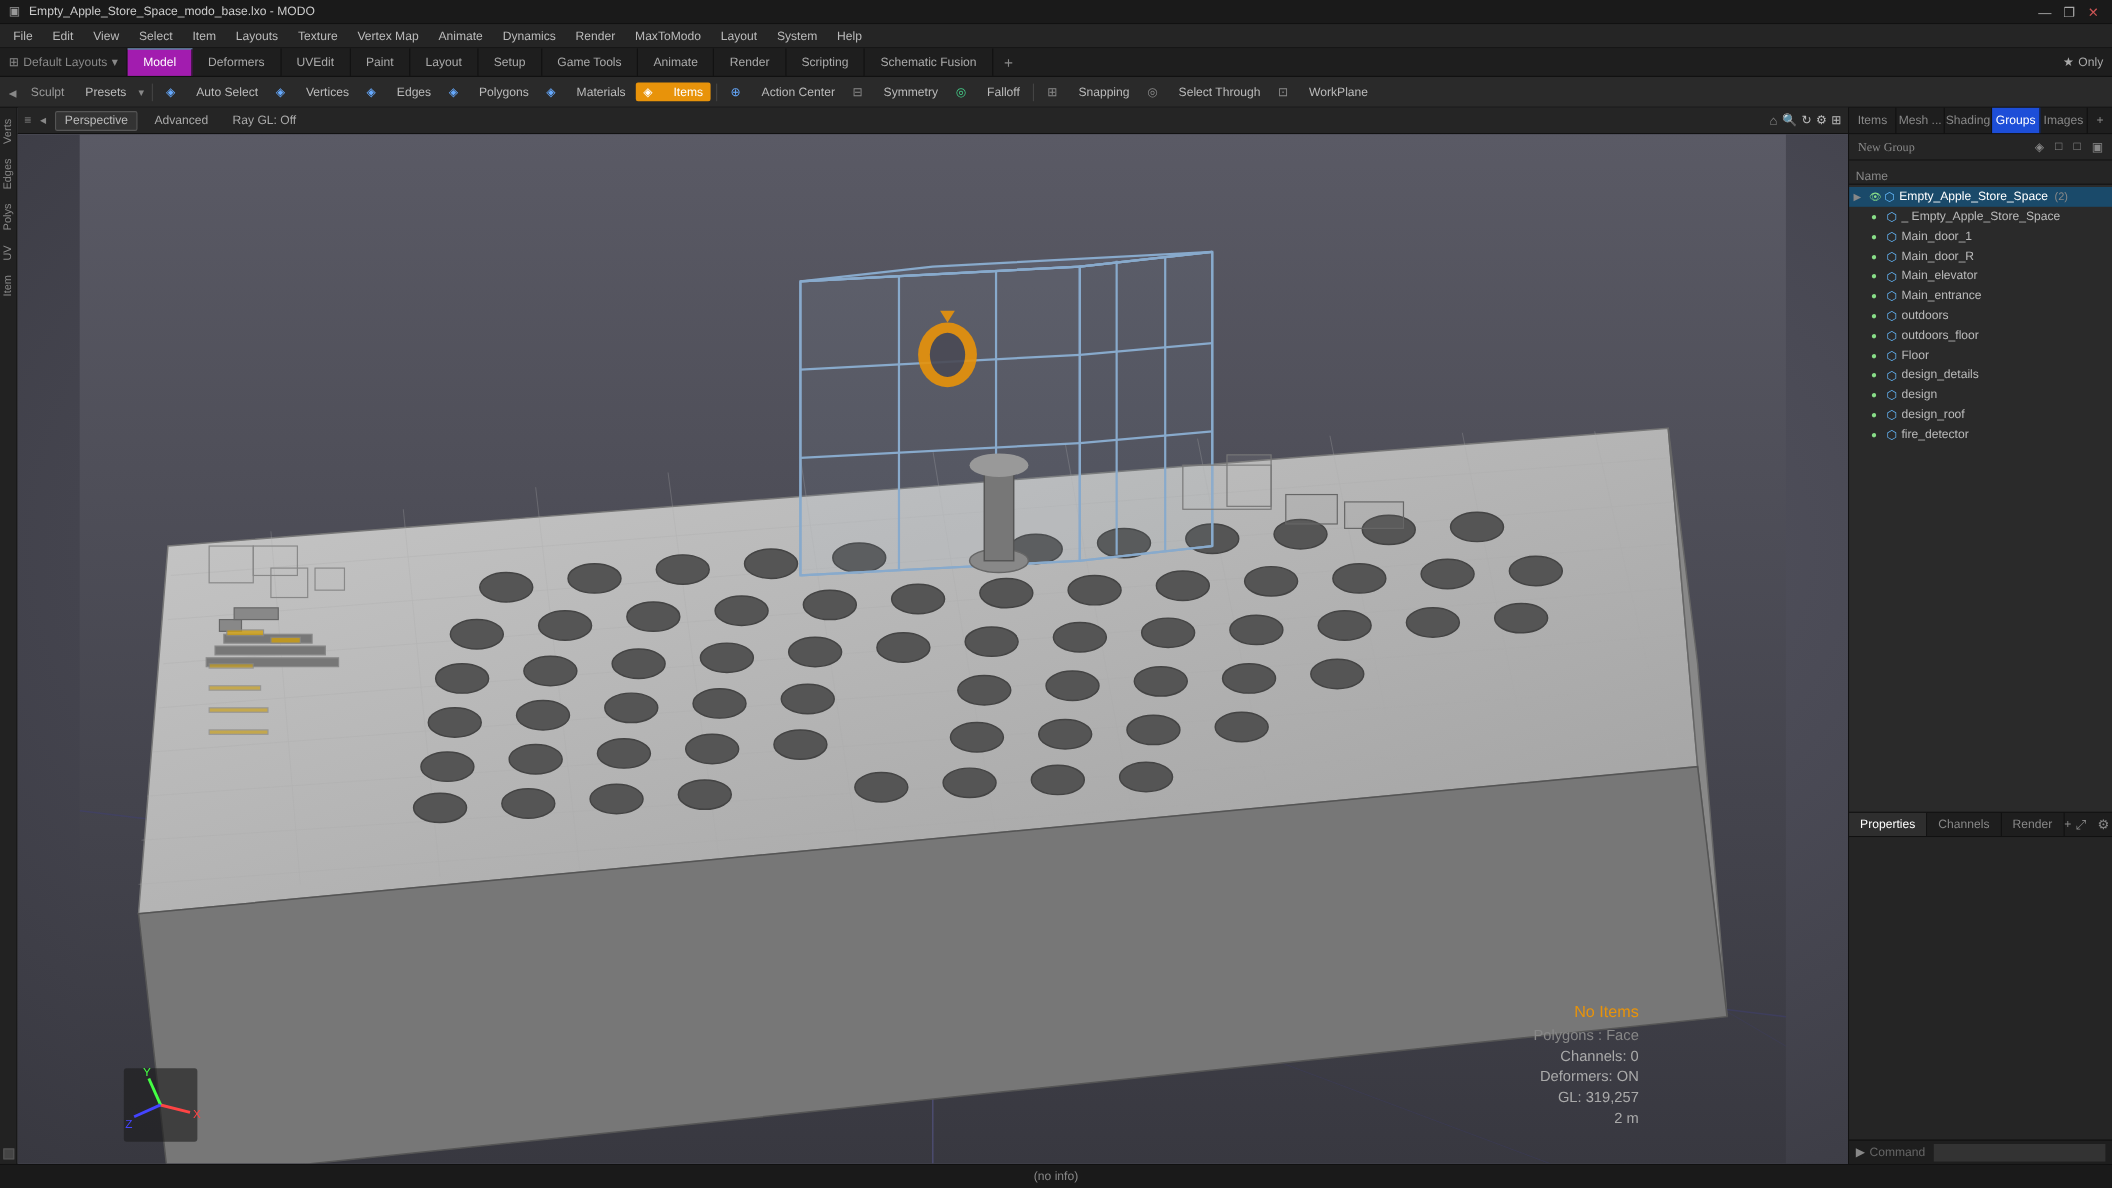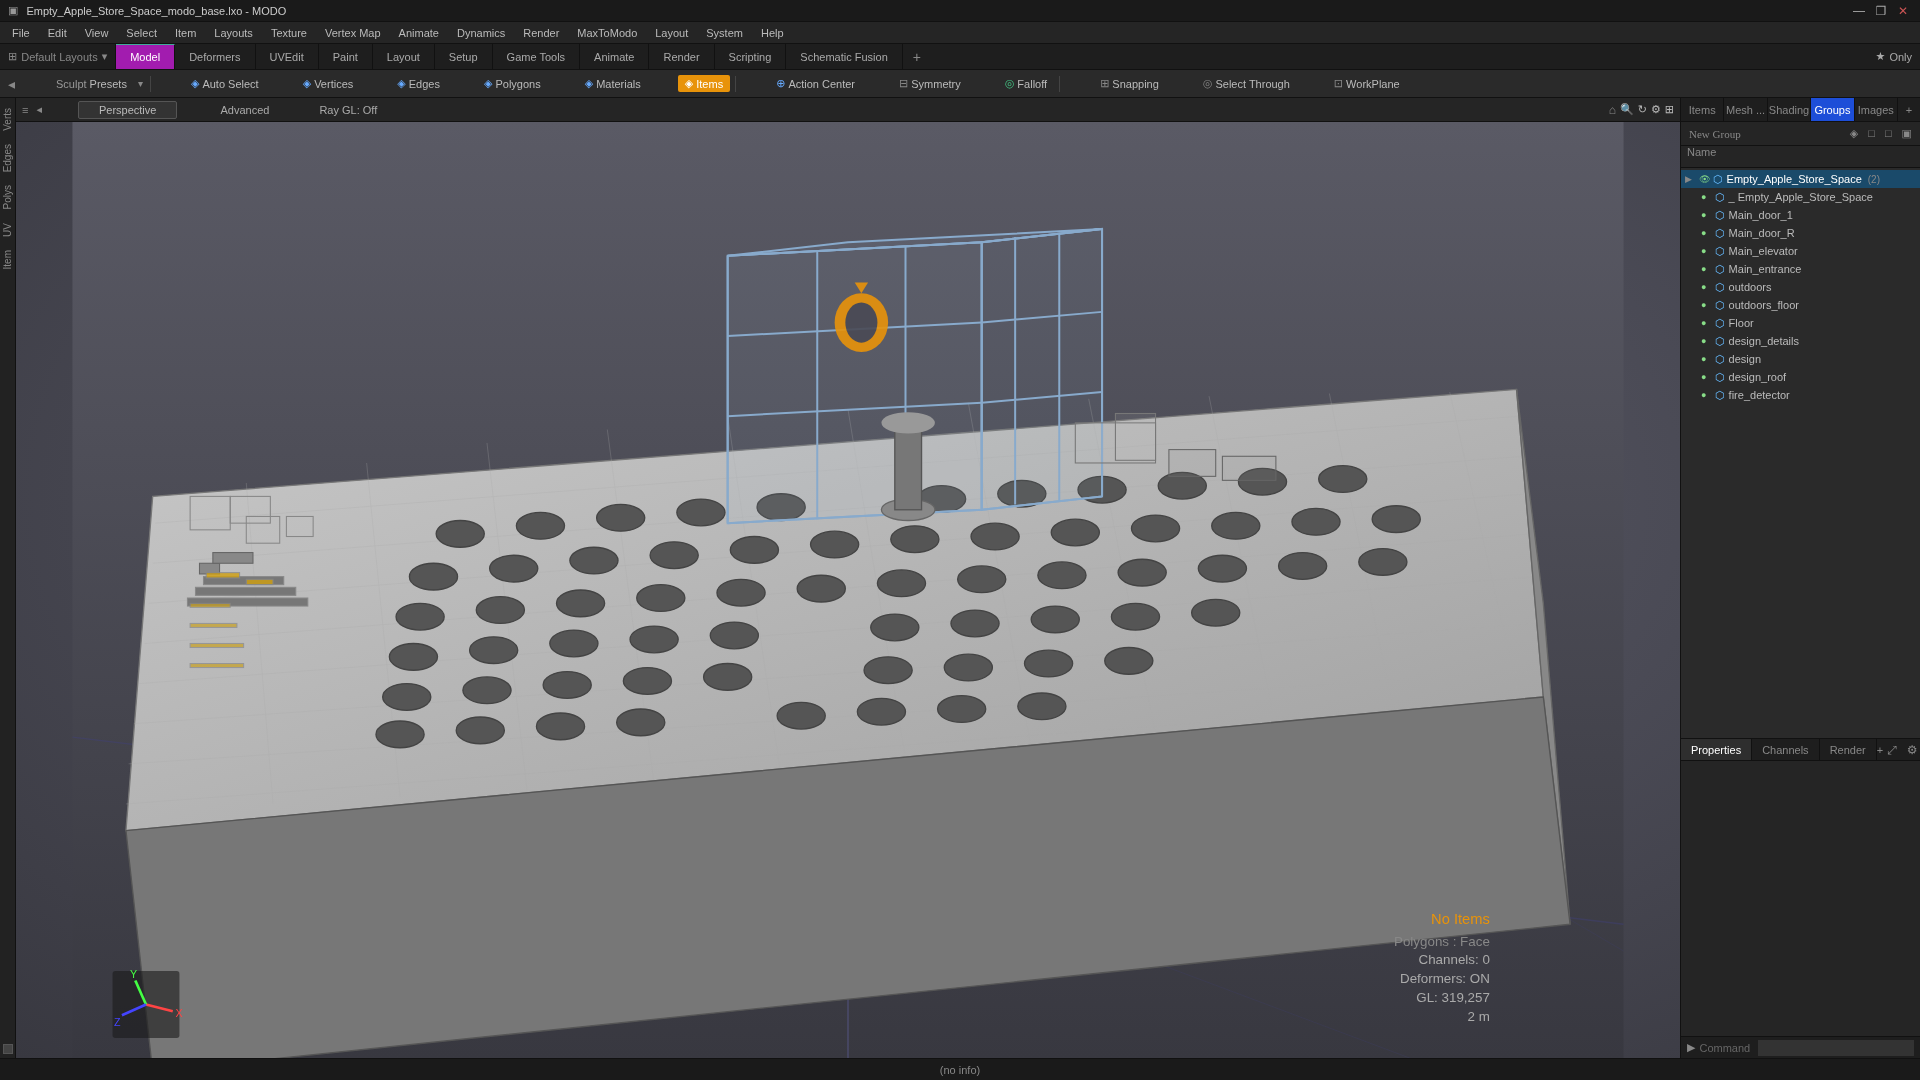--- a/index.html
+++ b/index.html
@@ -17,21 +17,21 @@
 
     
     #tabbar { height: 26px; background: #1e1e1e; display: flex; align-items: stretch; border-bottom: 1px solid #111; }
     .tab { padding: 0 14px; display: flex; align-items: center; cursor: pointer; color: #aaa; font-size: 11px; border-right: 1px solid #111; }
     .tab.active { background: #a21caf; color: #fff; border-top: 1px solid #4a9; }
     .tab-add { padding: 0 10px; display: flex; align-items: center; cursor: pointer; color: #888; font-size: 14px; }
     .tab-right { margin-left: auto; display: flex; align-items: center; padding-right: 8px; color: #aaa; font-size: 11px; gap: 4px; }
 
     
     #toolbar { height: 28px; background: #2a2a2a; display: flex; align-items: center; padding: 0 4px; border-bottom: 1px solid #111; gap: 2px; flex-wrap: nowrap; overflow: hidden; }
-    .tool-btn { padding: 2px 7px; cursor: pointer; color: #bbb; font-size: 11px; border-radius: 2px; display: flex; align-items: center; gap: 3px; white-space: nowrap; margin-left: 28px; }
+    .tool-btn { padding: 2px 7px; cursor: pointer; color: #bbb; font-size: 11px; border-radius: 2px; display: flex; align-items: center; gap: 19px; white-space: nowrap; }
     .tool-btn.active { background: #e8930a; color: #fff; }
     .tool-sep { width: 1px; height: 16px; background: #444; margin: 0 3px; }
 
     
     #main { display: flex; height: calc(1080px - 22px - 22px - 26px - 28px - 22px); }
 
     
     #left-sidebar { width: 16px; background: #222; border-right: 1px solid #111; display: flex; flex-direction: column; align-items: center; padding-top: 4px; gap: 1px; }
     .sidebar-tab { writing-mode: vertical-lr; transform: rotate(180deg); padding: 6px 2px; cursor: pointer; color: #888; font-size: 10px; }
 
@@ -45,21 +45,21 @@
     #statusbar { height: 22px; background: #1a1a1a; display: flex; align-items: center; padding: 0 8px; border-top: 1px solid #111; font-size: 11px; color: #888; justify-content: center; }
 
     
     #right-panel { width: 240px; background: #222; border-left: 1px solid #111; display: flex; flex-direction: column; }
     #right-panel-tabs { height: 24px; background: #1e1e1e; display: flex; align-items: stretch; border-bottom: 1px solid #111; }
     .rpanel-tab { flex: 1; display: flex; align-items: center; justify-content: center; cursor: pointer; color: #888; font-size: 11px; border-right: 1px solid #111; }
     .rpanel-tab.active { background: #1d4ed8; color: #fff; }
     .rpanel-tab-add { width: 22px; display: flex; align-items: center; justify-content: center; color: #888; cursor: pointer; }
     #right-panel-toolbar { height: 24px; background: #252525; display: flex; align-items: center; padding: 0 4px; gap: 2px; border-bottom: 1px solid #111; justify-content: space-between; }
     .rpt-btn { color: #888; cursor: pointer; font-size: 11px; padding: 2px 4px; font-family: Liberation Serif, serif; }
-    #right-panel-header { height: 22px; background: #252525; display: flex; align-items: flex-start; padding: 0 6px; border-bottom: 1px solid #111; }
+    #right-panel-header { height: 22px; background: #252525; display: flex; align-items: flex-end; padding: 0 6px; border-bottom: 1px solid #111; }
     #right-panel-header span { color: #888; font-size: 11px; }
     #item-tree { flex: 1; overflow-y: auto; background: #2a2a2a; padding: 2px 0; }
     .tree-item { height: 18px; display: flex; align-items: center; padding-left: 8px; cursor: pointer; color: #bbb; font-size: 11px; gap: 4px; }
     .tree-item.selected { background: #1a4a6a; color: #fff; }
     .expand-arrow { color: #888; font-size: 9px; width: 10px; }
     .mesh-icon { color: #6bf; }
     .vis-icon { color: #8d8; width: 10px; font-size: 9px; }
 
     
     #right-bottom { height: 320px; border-top: 1px solid #111; display: flex; flex-direction: column; }
@@ -212,21 +212,21 @@
     <span class="sidebar-tab">UV</span>
     <span class="sidebar-tab">Item</span>
     <div style="flex:1;"></div>
     <span style="width:10px; height:10px; background:#444; border:1px solid #555; margin-bottom:4px; display:block;"></span>
   </div>
 
   <div id="viewport">
     <div id="viewport-header">
       <span style="color:#888; cursor:pointer;">≡</span>
       <span style="color:#888; cursor:pointer;">◂</span>
-      <span class="tool-btn" style="background:#333; border:1px solid #555; padding:2px 20px; border-radius:2px;">Perspective</span>
+      <span class="tool-btn" style="background:#333; border:1px solid #555; padding:2px 8px; border-radius:2px;">Perspective</span>
       <span class="tool-btn" style="color:#aaa;">Advanced</span>
       <span class="tool-btn" style="color:#aaa;">Ray GL: Off</span>
       <div style="flex:1;"></div>
 
       <div id="vp-icons" style="position:static; display:flex; gap:4px; align-items:center;">
         <span class="vp-icon-btn" style="font-size:12px; color:#888;">⌂</span>
         <span class="vp-icon-btn">🔍</span>
         <span class="vp-icon-btn">↻</span>
         <span class="vp-icon-btn">⚙</span>
         <span class="vp-icon-btn">⊞</span>

